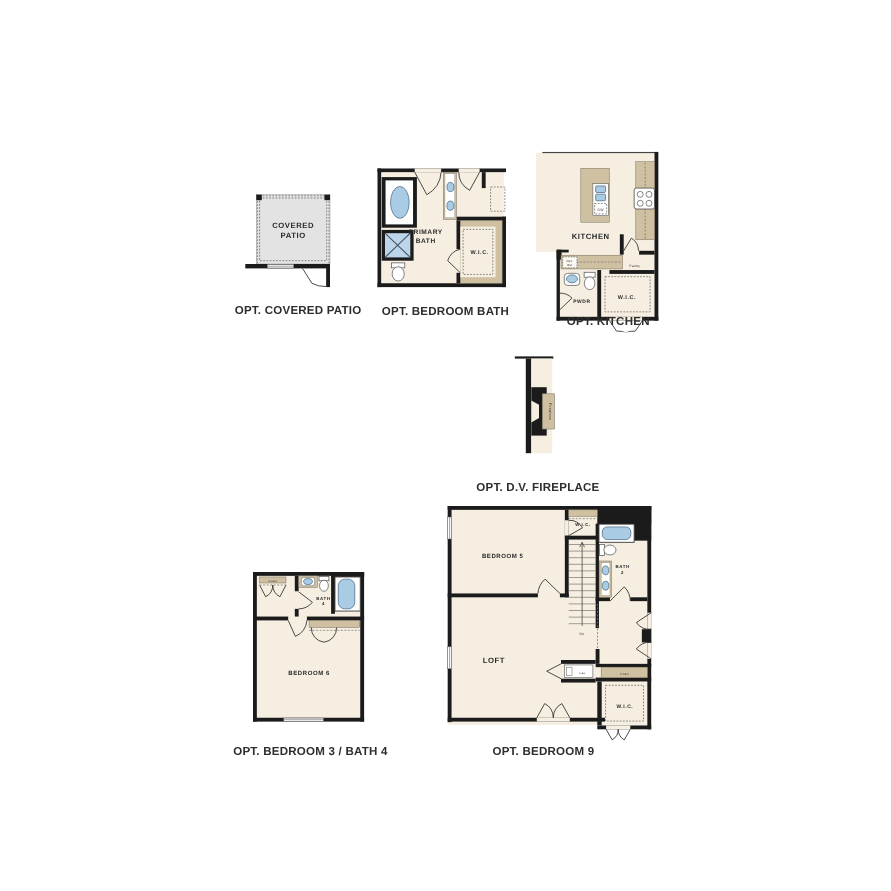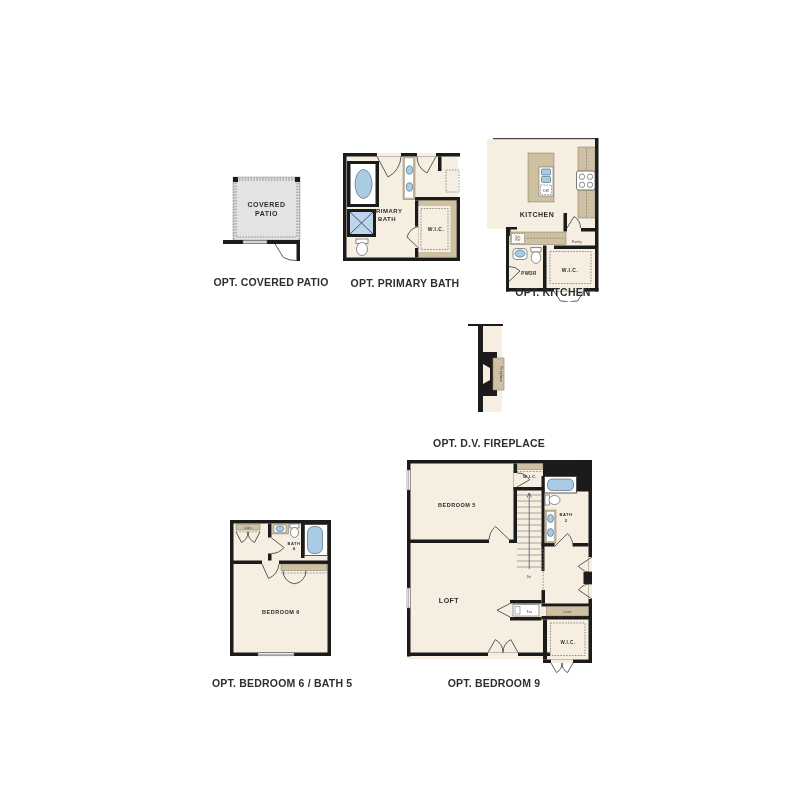--- a/index.html
+++ b/index.html
@@ -91,21 +91,21 @@
     </g>
     <g>
       <path class="door" d="M34,3.5 L45,24 A24,24 0 0 0 58,3.5"></path>
       <path class="door" d="M93,3.5 L84,20 A19,19 0 0 1 74,3.5"></path>
       <path class="door" d="M75.5,95 L64,84 A15.5,15.5 0 0 1 75.5,73.5"></path>
     </g>
     <text class="lbl" x="44" y="60" font-size="6">PRIMARY</text>
     <text class="lbl" x="44" y="68" font-size="6">BATH</text>
     <text class="lbl" x="93" y="78" font-size="5">W.I.C.</text>
   </svg>
-  <div class="caption" style="left:335px;top:277px;width:140px">OPT. PRIMARY BATH</div>
+  <div class="caption" style="left:335px;top:277px;width:140px">OPT. BEDROOM BATH</div>
 
   <svg class="plan-svg" style="left:487px;top:138px" width="115" height="164" viewBox="0 0 115 164">
     <rect class="floor" x="0" y="1" width="108" height="90"></rect>
     <rect class="floor" x="19" y="91" width="89" height="62"></rect>
     <g>
       <rect x="6" y="0" width="105" height="1.2" fill="#444"></rect>
       <rect class="wall" x="108" y="0" width="3.5" height="153.5"></rect>
       <rect class="wall" x="19" y="150" width="92.5" height="3.5"></rect>
       <rect class="floor" x="67" y="150" width="30" height="3.5"></rect>
       <rect class="wall" x="19" y="91" width="3" height="62.5"></rect>
@@ -229,21 +229,21 @@
     </g>
     <g>
       <path class="door" d="M44.5,22 L57,31.5 A16,16 0 0 1 44.5,37.5"></path>
       <path class="door" d="M35,48 L41.5,62.5 A16.5,16.5 0 0 0 52,48"></path>
       <path class="door" d="M56,54.5 A13,13 0 0 0 67.5,67.8 M79,54.5 A13,13 0 0 1 67.5,67.8"></path>
     </g>
     <text class="lbl" x="67" y="29" font-size="4">BATH</text>
     <text class="lbl" x="67" y="34" font-size="4">4</text>
     <text class="lbl" x="54" y="98" font-size="5.5" letter-spacing=".8">BEDROOM 6</text>
   </svg>
-  <div class="caption" style="left:212px;top:677px;width:136px">OPT. BEDROOM 6 / BATH 5</div>
+  <div class="caption" style="left:212px;top:677px;width:136px">OPT. BEDROOM 3 / BATH 4</div>
 
   <svg class="plan-svg" style="left:403px;top:453px" width="202" height="222" viewBox="0 0 202 222">
     <rect class="floor" x="4" y="7" width="185" height="199"></rect>
     <g>
       <rect class="wall" x="4" y="7" width="185" height="3.5"></rect>
       <rect class="wall" x="140" y="7" width="49" height="16.5"></rect>
       <rect class="wall" x="173.5" y="7" width="15.5" height="31.5"></rect>
       <rect class="wall" x="4" y="7" width="3.5" height="196.5"></rect>
       <rect class="wall" x="185.5" y="7" width="3.5" height="203"></rect>
       <rect class="floor" x="185.5" y="104" width="3.5" height="15"></rect>

